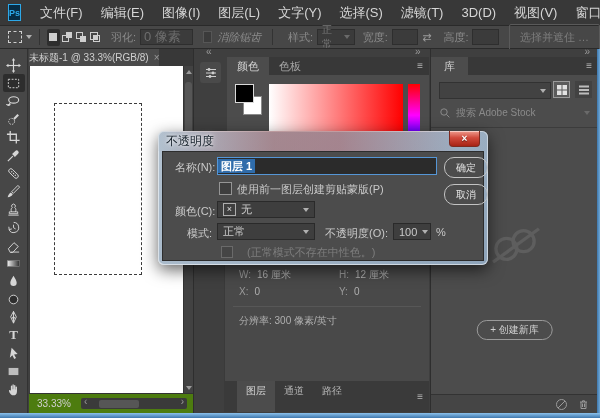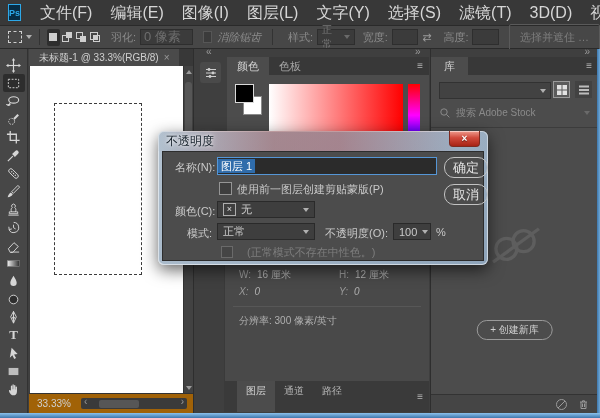--- a/index.html
+++ b/index.html
@@ -3,21 +3,21 @@
 <meta charset="utf-8">
 <style>
   html,body{margin:0;padding:0;background:#2b2b2b;}
   #app{position:relative;width:600px;height:418px;overflow:hidden;background:#3f3f3f;
        font-family:"Liberation Sans","DejaVu Sans",sans-serif;color:#ccc;-webkit-font-smoothing:antialiased;}
   
   .menubar{position:absolute;left:0;top:0;width:600px;height:25px;background:#383838;border-bottom:1px solid #2a2a2a;display:flex;align-items:center;}
   .ps-logo{width:15px;height:15px;margin:0 10px 0 8px;background:#072c44;border:1px solid #2da8e8;color:#2da8e8;
            font-size:9px;font-weight:bold;display:flex;align-items:center;justify-content:center;}
   .menus{display:flex;}
-  .menu-item{padding:0 9px;font-size:16px;color:#d6d6d6;line-height:25px;white-space:nowrap;}
+  .menu-item{padding:0 9px;font-size:13px;color:#d6d6d6;line-height:25px;white-space:nowrap;}
   
   .optionsbar{position:absolute;left:0;top:26px;width:600px;height:22px;background:#474747;border-bottom:1px solid #2a2a2a;
               display:flex;align-items:center;font-size:11px;}
   .sep{width:1px;height:16px;background:#333;margin:0 7px;}
   .preset{display:flex;align-items:center;gap:4px;margin-left:8px;}
   .mini-marquee{width:12px;height:10px;border:1px dashed #cfcfcf;}
   .chevdown{width:0;height:0;border-left:3.5px solid transparent;border-right:3.5px solid transparent;border-top:4px solid #b0b0b0;}
   .chevdown.dim{border-top-color:#6a6a6a;}
   .mode-btn{width:17px;height:17px;display:flex;align-items:center;justify-content:center;margin-right:1px;}
   .mode-btn.active{background:#2e2e2e;border-radius:2px;}
@@ -30,30 +30,30 @@
   .sm-btn{padding:5px 10px;border:1px solid #5a5a5a;border-radius:2px;color:#7d7d7d;white-space:nowrap;margin-left:10px;}
   
   .toolbar{position:absolute;left:0;top:49px;width:28px;height:364px;background:#474747;border-right:1px solid #323232;
            display:flex;flex-direction:column;align-items:center;padding-top:7px;box-sizing:border-box;}
   .tool{width:22px;height:18px;display:flex;align-items:center;justify-content:center;flex:0 0 18px;}
   .tool.selected{background:#2d2d2d;border-radius:2px;}
   .tool-letter{font:bold 13px "Liberation Serif","DejaVu Serif",serif;color:#d6d6d6;}
   
   .docarea{position:absolute;left:29px;top:49px;width:164px;height:364px;background:#3f3f3f;}
   .doctabbar{position:absolute;left:0;top:0;right:0;height:17px;background:#383838;display:flex;}
-  .doctab{background:#4a4a4a;padding:0 10px;font-size:10px;line-height:17px;color:#d0d0d0;display:flex;gap:5px;align-items:center;white-space:nowrap;overflow:hidden;}
+  .doctab{background:#4a4a4a;padding:0 0;font-size:10px;line-height:17px;color:#d0d0d0;display:flex;gap:5px;align-items:center;white-space:nowrap;overflow:hidden;}
   .doctab .x{color:#9a9a9a;font-size:10px;}
   .canvas{position:absolute;left:1px;top:17px;right:9px;bottom:19px;background:#ffffff;}
   .selection{position:absolute;left:24px;top:37px;width:86px;height:170px;border:1px dashed #3c3c3c;}
   .vscroll{position:absolute;top:17px;right:0;width:9px;bottom:19px;background:#424242;border-left:1px solid #333;}
   .tri{width:0;height:0;position:absolute;left:1.5px;}
   .tri.up{top:4px;border-left:3px solid transparent;border-right:3px solid transparent;border-bottom:4px solid #9a9a9a;}
   .tri.down{bottom:4px;border-left:3px solid transparent;border-right:3px solid transparent;border-top:4px solid #9a9a9a;}
   .vthumb{position:absolute;left:1px;right:1px;top:16px;height:72px;background:#565656;border-radius:3px;}
-  .statusbar{position:absolute;left:0;right:0;bottom:0;height:19px;background:#a16207;display:flex;align-items:center;font-size:10px;color:#cfcfcf;border-top:1px solid #333;}
+  .statusbar{position:absolute;left:0;right:0;bottom:0;height:19px;background:#4d7c0f;display:flex;align-items:center;font-size:10px;color:#cfcfcf;border-top:1px solid #333;}
   .zoomtxt{margin-left:8px;white-space:nowrap;}
   .hscroll{flex:1;margin:0 6px 0 10px;height:11px;background:#3a3a3a;border-radius:2px;position:relative;color:#9a9a9a;}
   .hscroll .l{position:absolute;left:3px;top:-2px;font-size:10px;}
   .hscroll .r{position:absolute;right:3px;top:-2px;font-size:10px;}
   .hthumb{position:absolute;left:18px;top:1.5px;width:40px;height:8px;background:#565656;border-radius:2px;}
   
   .middledock{position:absolute;left:193px;top:49px;width:236px;height:364px;background:#3f3f3f;border-left:1px solid #2e2e2e;}
   .chev{position:absolute;top:-3px;font-size:10px;color:#9a9a9a;}
   .iconstrip{position:absolute;left:0;top:8px;width:33px;bottom:0;background:#3f3f3f;}
   .strip-icon{margin:5px auto;width:21px;height:21px;background:#4a4a4a;border-radius:3px;display:flex;align-items:center;justify-content:center;}
@@ -105,23 +105,23 @@
              text-shadow:0 0 3px rgba(255,255,255,.95),0 0 7px rgba(255,255,255,.7);
              background:linear-gradient(to right,rgba(173,190,204,.15),rgba(158,84,84,.5) 35%,rgba(165,58,58,.4) 55%,rgba(160,178,196,.15) 92%);
              border-radius:6px 6px 0 0;}
   .dlg-close{position:absolute;top:0;right:8px;width:29px;height:15px;color:#fff;font-size:10px;font-weight:bold;
              display:flex;align-items:center;justify-content:center;
              background:linear-gradient(#ef9d8f,#d14a3c 45%,#a72315);border:1px solid #7e2a20;border-top:none;border-radius:0 0 4px 4px;
              box-shadow:inset 0 1px 0 rgba(255,255,255,.5);text-shadow:0 1px 1px rgba(0,0,0,.5);}
   .dlg-body{position:absolute;left:4px;right:4px;top:20px;bottom:4px;background:#4c4c4c;border:1px solid #2d2d2d;font-size:11px;color:#c9c9c9;}
   .dlg-body .abs{position:absolute;white-space:nowrap;}
   .name-input{left:54px;top:5px;width:218px;height:16px;background:#2b2b2b;border:1px solid #5596d6;display:flex;align-items:center;}
-  .name-sel{background:#2f6cab;color:#fff;padding:0 3px;font-size:11px;line-height:14px;}
+  .name-sel{background:#2f6cab;color:#fff;padding:0 3px;font-size:11px;line-height:14px;font-weight:bold;}
   .pillbtn{left:281px;width:42px;height:19px;border:1px solid #c2c2c2;border-radius:10px;color:#e3e3e3;
-           display:flex;align-items:center;justify-content:center;font-size:13px;}
+           display:flex;align-items:center;justify-content:center;font-size:10px;}
   .dlg-check{width:11px;height:11px;background:#3e3e3e;border:1px solid #959595;}
   .dlg-dd{height:17px;background:#3e3e3e;border:1px solid #2a2a2a;display:flex;align-items:center;gap:5px;padding:0 5px;box-sizing:border-box;}
   .dlg-dd .chevdown{margin-left:auto;}
   .xbox{width:11px;height:11px;border:1px solid #adadad;color:#dddddd;font-size:9px;line-height:10px;text-align:center;}
   .xbox::before{content:"×";}
   .dim{color:#7d7d7d;margin-left:10px;}
   .neutral-check{width:10px;height:10px;background:#454545;border:1px solid #6a6a6a;}
   
   .wborder-b{position:absolute;left:0;right:0;bottom:0;height:5px;background:linear-gradient(#8cc2ec,#3e77ad);}
   .wborder-r{position:absolute;right:0;top:49px;bottom:0;width:3px;background:linear-gradient(to left,#6fa9d8,#3e77ad);}
@@ -377,21 +377,21 @@
       <div class="swatch back"></div>
       <div class="swatch front"></div>
       <div class="sat-box"></div>
       <div class="hue-bar"></div>
     </div>
     <div class="info-panel">
       <div class="inforow" style="top:14px;">
         <b>W:</b><span>16 厘米</span>
         <span class="col2"><b>H:</b><span>12 厘米</span></span>
       </div>
-      <div class="inforow" style="top:32px;font-style:italic;">
+      <div class="inforow" style="top:32px;">
         <b>X:</b><span>0</span>
         <span class="col2"><b>Y:</b><span>0</span></span>
       </div>
       <div class="infodiv"></div>
       <div class="inforow" style="top:60px;">
         <span>分辨率: 300 像素/英寸</span>
       </div>
     </div>
     <div class="bottom-tabs">
       <span class="btab active">图层</span>

